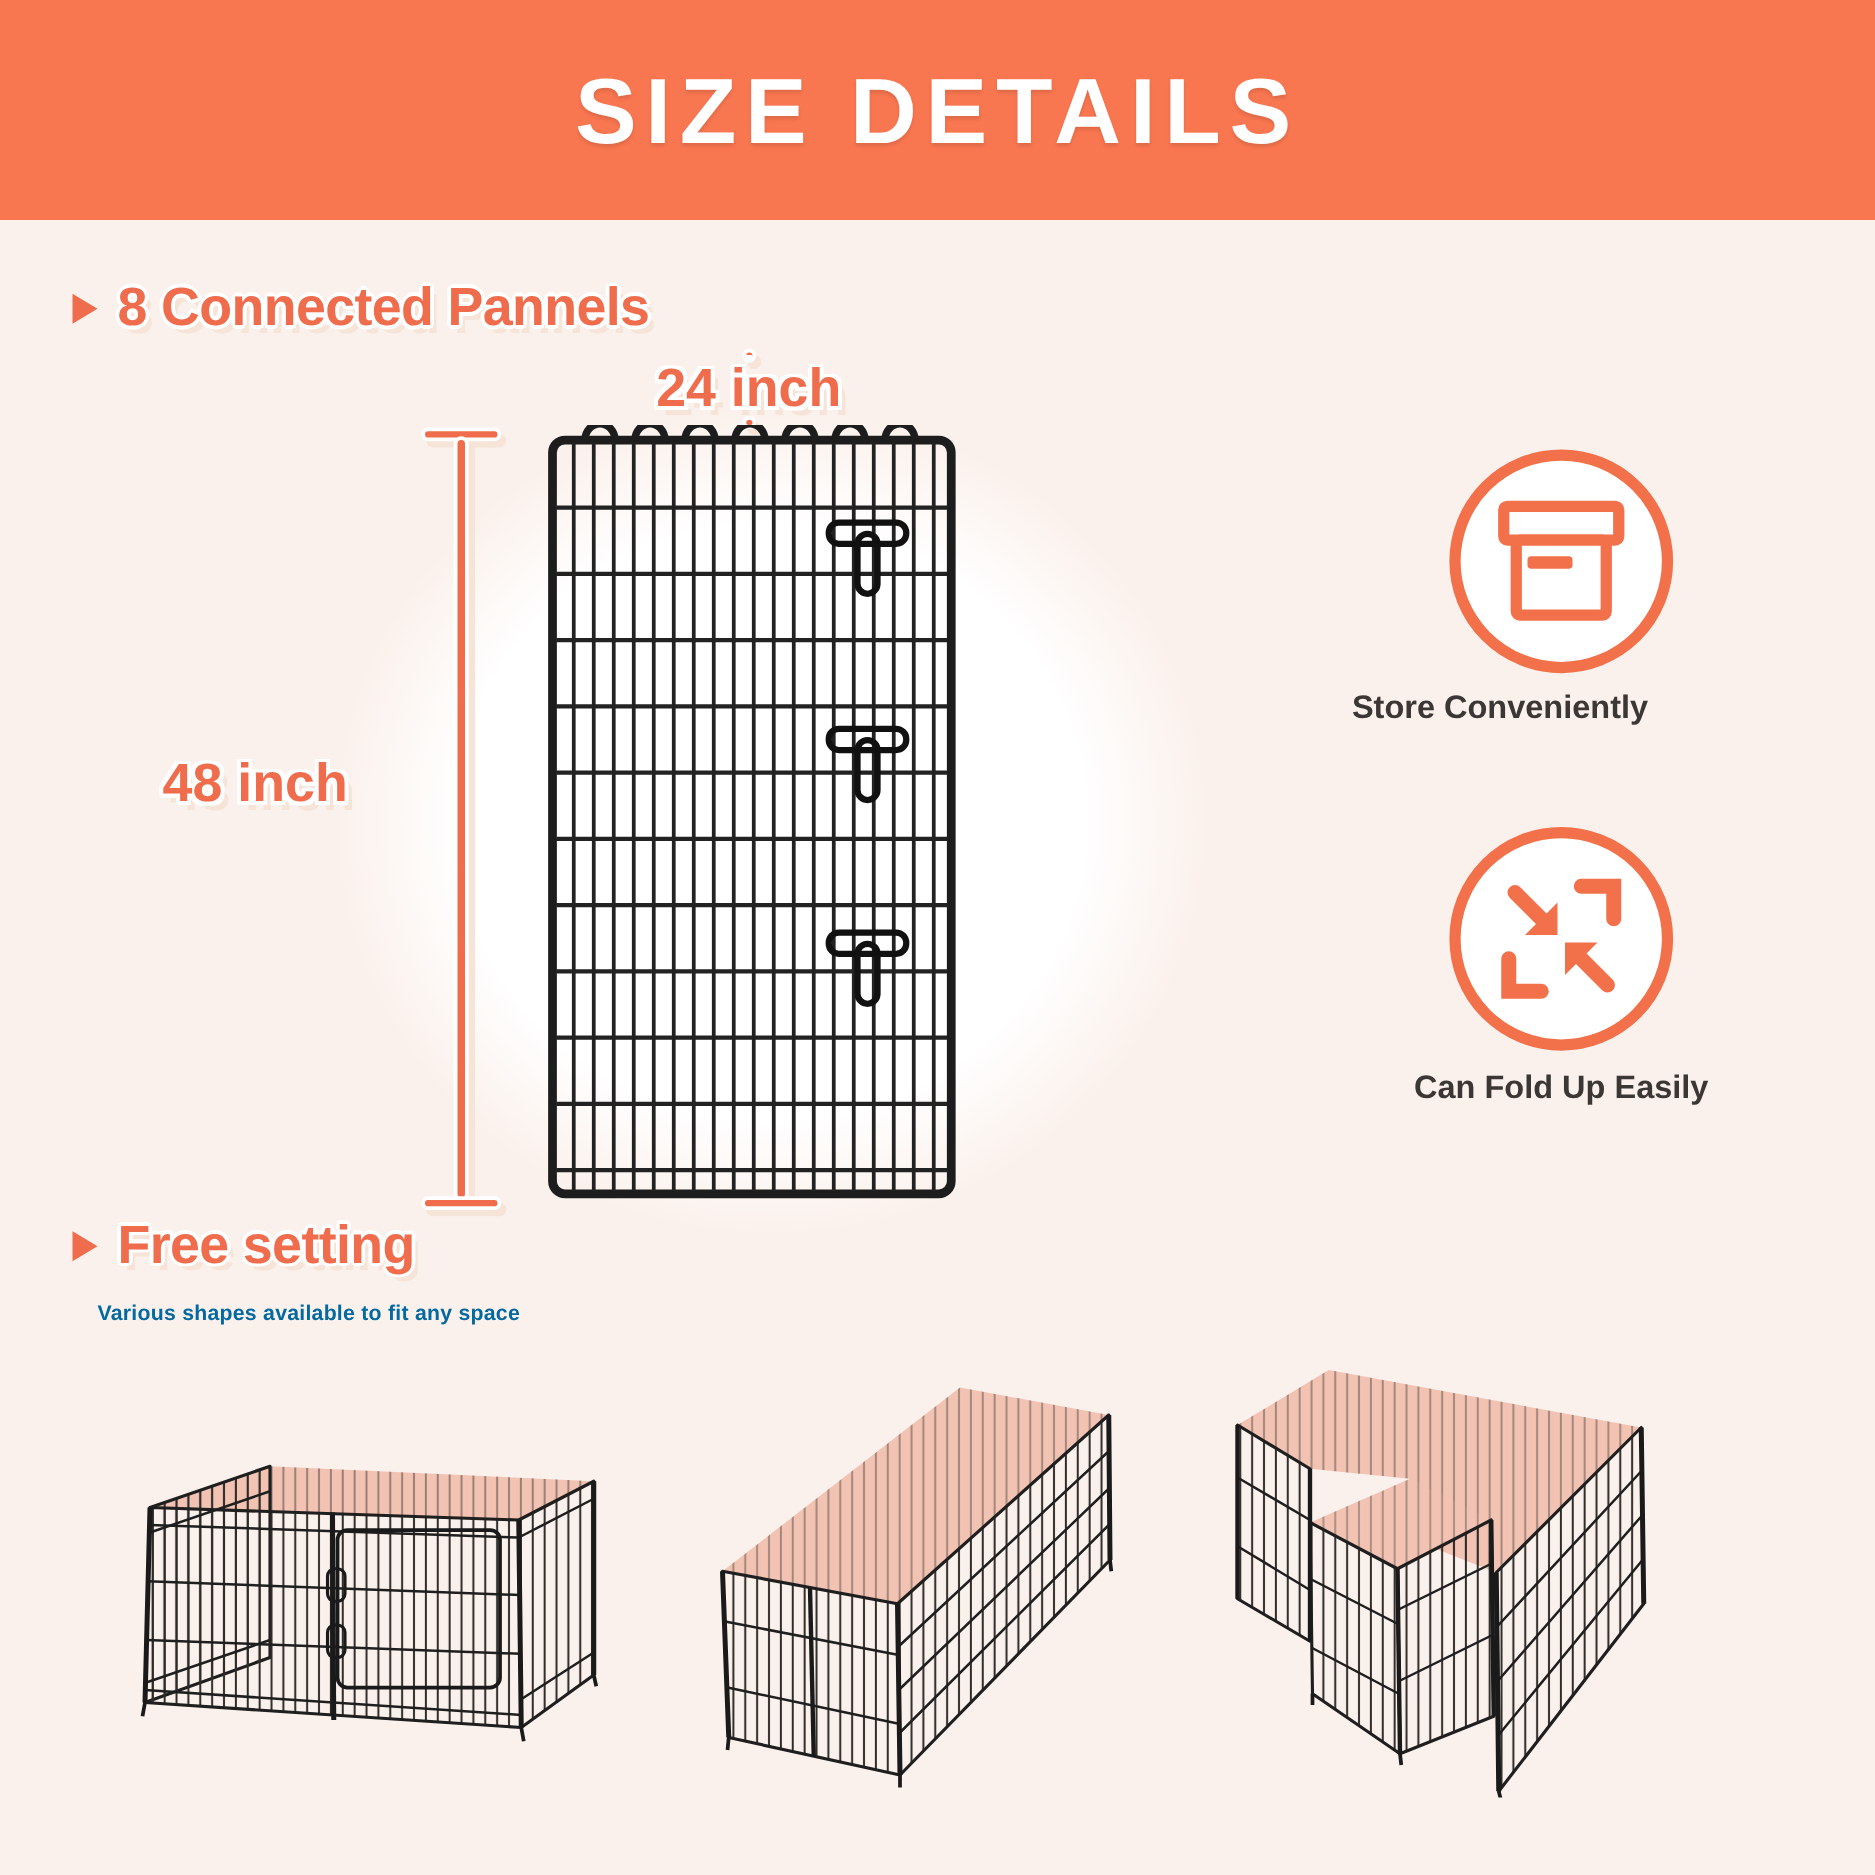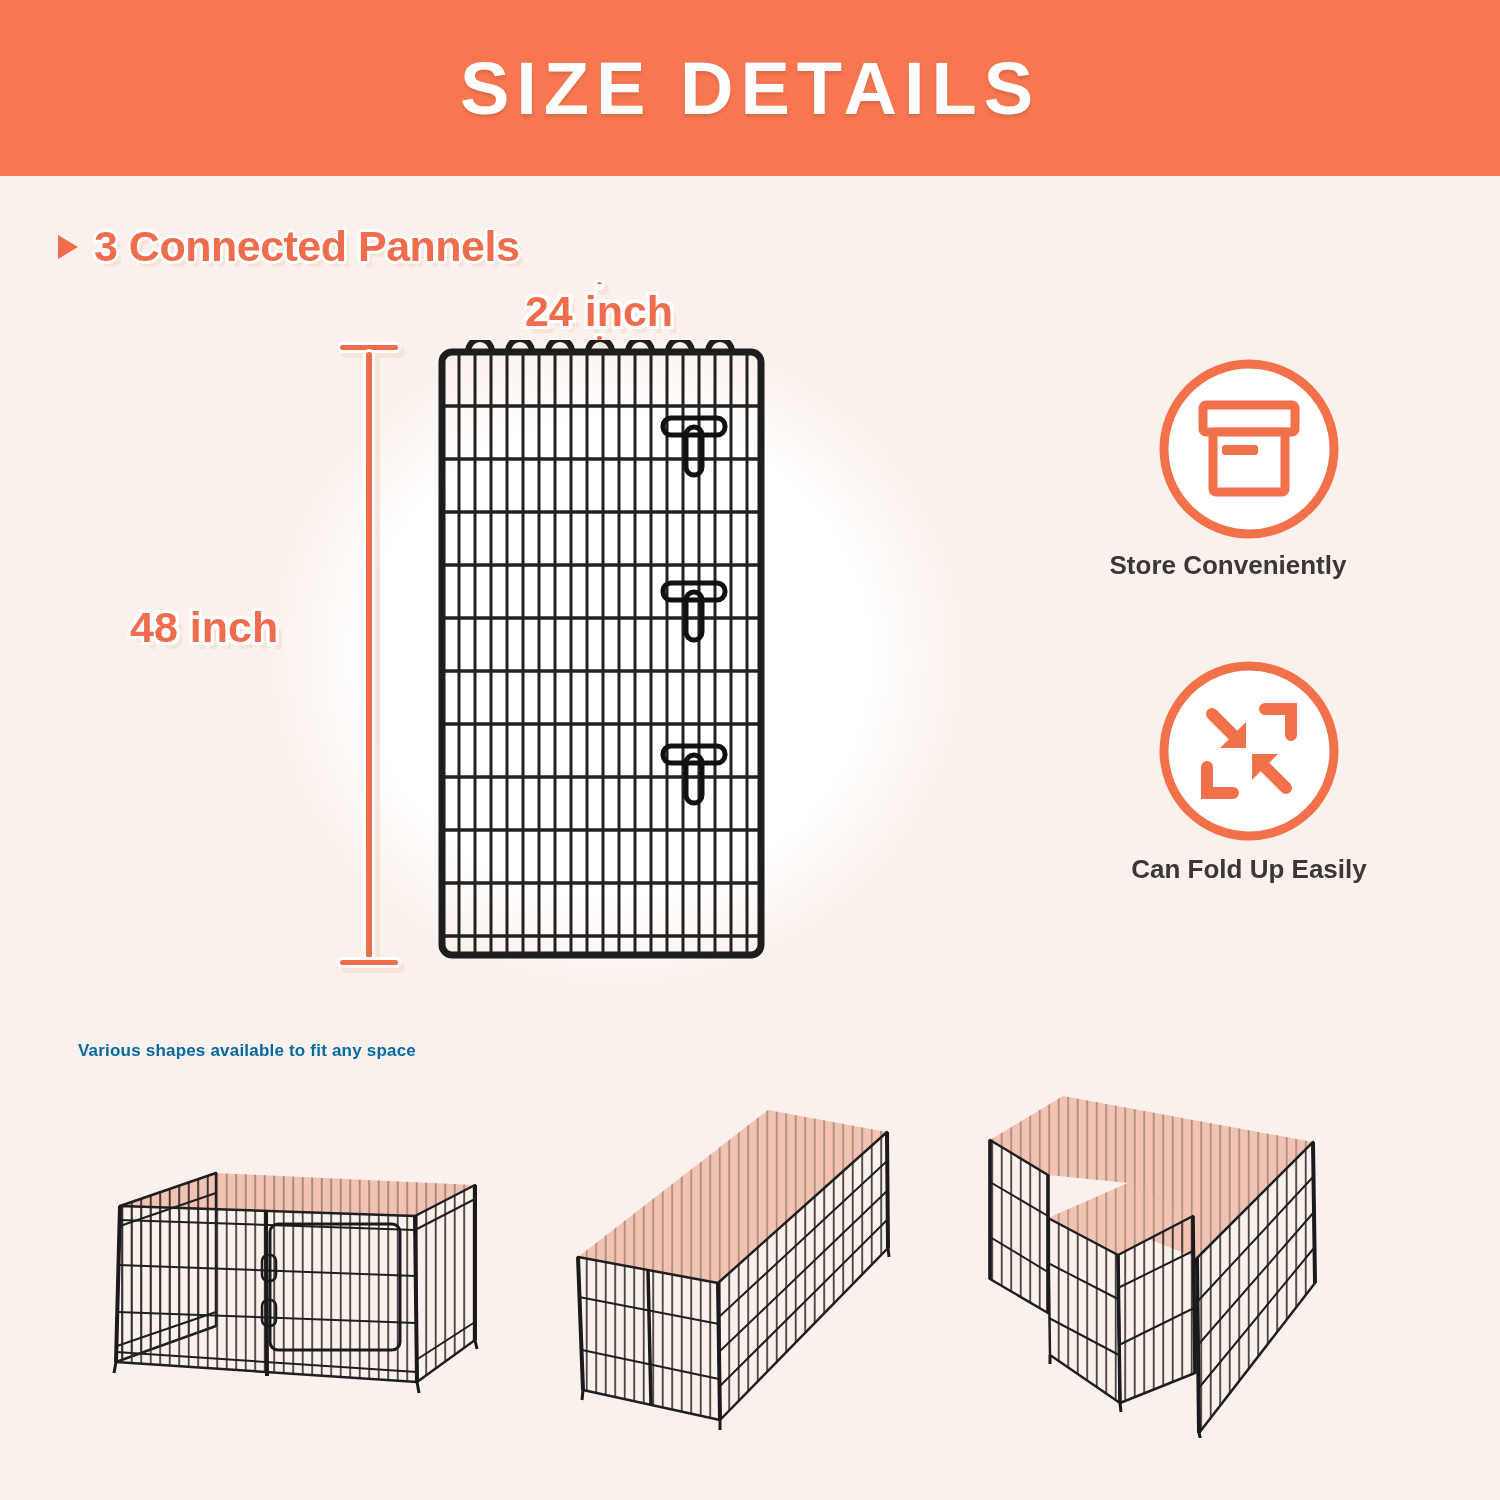--- a/index.html
+++ b/index.html
@@ -83,21 +83,21 @@
 <div class="page">
 
   <header class="banner">
     <h1>SIZE DETAILS</h1>
   </header>
 
   <div class="backdrop-circle"></div>
 
   <div class="section-head" style="left:58px;top:222px;">
     <span class="tri-bullet"></span>
-    <h2>3 Connected Pannels</h2>
+    <h2>8 Connected Pannels</h2>
   </div>
 
   <div class="dim-h">
     <span class="cap"></span>
     <span class="bar"></span>
     <span class="dim-label">24 inch</span>
     <span class="bar"></span>
     <span class="cap"></span>
   </div>
 
@@ -122,37 +122,41 @@
         <rect x="251" y="415" width="16" height="48" rx="8"></rect>
     </g>
   </svg>
 
   <svg class="feature-icon" style="left:1154px;top:354px;" viewBox="0 0 190 190">
     <circle cx="95" cy="95" r="85" fill="#FFFFFF" stroke="#F2714A" stroke-width="9"></circle>
     <rect x="49" y="51" width="92" height="27" rx="3" fill="#FFFFFF" stroke="#F2714A" stroke-width="9"></rect>
     <rect x="59" y="78" width="72" height="60" rx="3" fill="#FFFFFF" stroke="#F2714A" stroke-width="9"></rect>
     <rect x="68" y="91" width="36" height="10" rx="3" fill="#F2714A"></rect>
   </svg>
-  <div class="feature-label" style="left:1078px;top:550px;">Store Conveniently</div>
+  <div class="feature-label" style="left:1050px;top:550px;">Store Conveniently</div>
 
   <svg class="feature-icon" style="left:1154px;top:656px;" viewBox="0 0 190 190">
     <circle cx="95" cy="95" r="85" fill="#FFFFFF" stroke="#F2714A" stroke-width="9"></circle>
     <g stroke="#F2714A" stroke-width="12" stroke-linecap="round" fill="none">
       <path d="M58 58L82 82"></path>
       <path d="M111 53h26v26"></path>
       <path d="M53 111v26h26"></path>
       <path d="M132 132L108 108"></path>
     </g>
     <g fill="#F2714A">
       <polygon points="92,66 92,92 66,92"></polygon>
       <polygon points="98,124 98,98 124,98"></polygon>
     </g>
   </svg>
   <div class="feature-label" style="left:1099px;top:854px;">Can Fold Up Easily</div>
 
+  <div class="section-head" style="left:58px;top:972px;">
+    <span class="tri-bullet"></span>
+    <h2>Free setting</h2>
+  </div>
   <div class="section-desc">Various shapes available to fit any space</div>
 
   <svg class="pen" style="left:70px;top:1150px;width:424px;height:285px;" viewBox="0 0 424 285">
     <defs>
       <pattern id="wp1" width="9.5" height="12" patternUnits="userSpaceOnUse">
         <path d="M4.7 0V12" stroke="#2E2B29" stroke-width="1.6"></path>
       </pattern>
     </defs>
     <polygon points="50,56 146,23 405,35 345,66" fill="#F2C3B3"></polygon>
     <polygon points="50,56 146,23 405,35 345,66" fill="url(#wp1)" opacity="0.45"></polygon>

